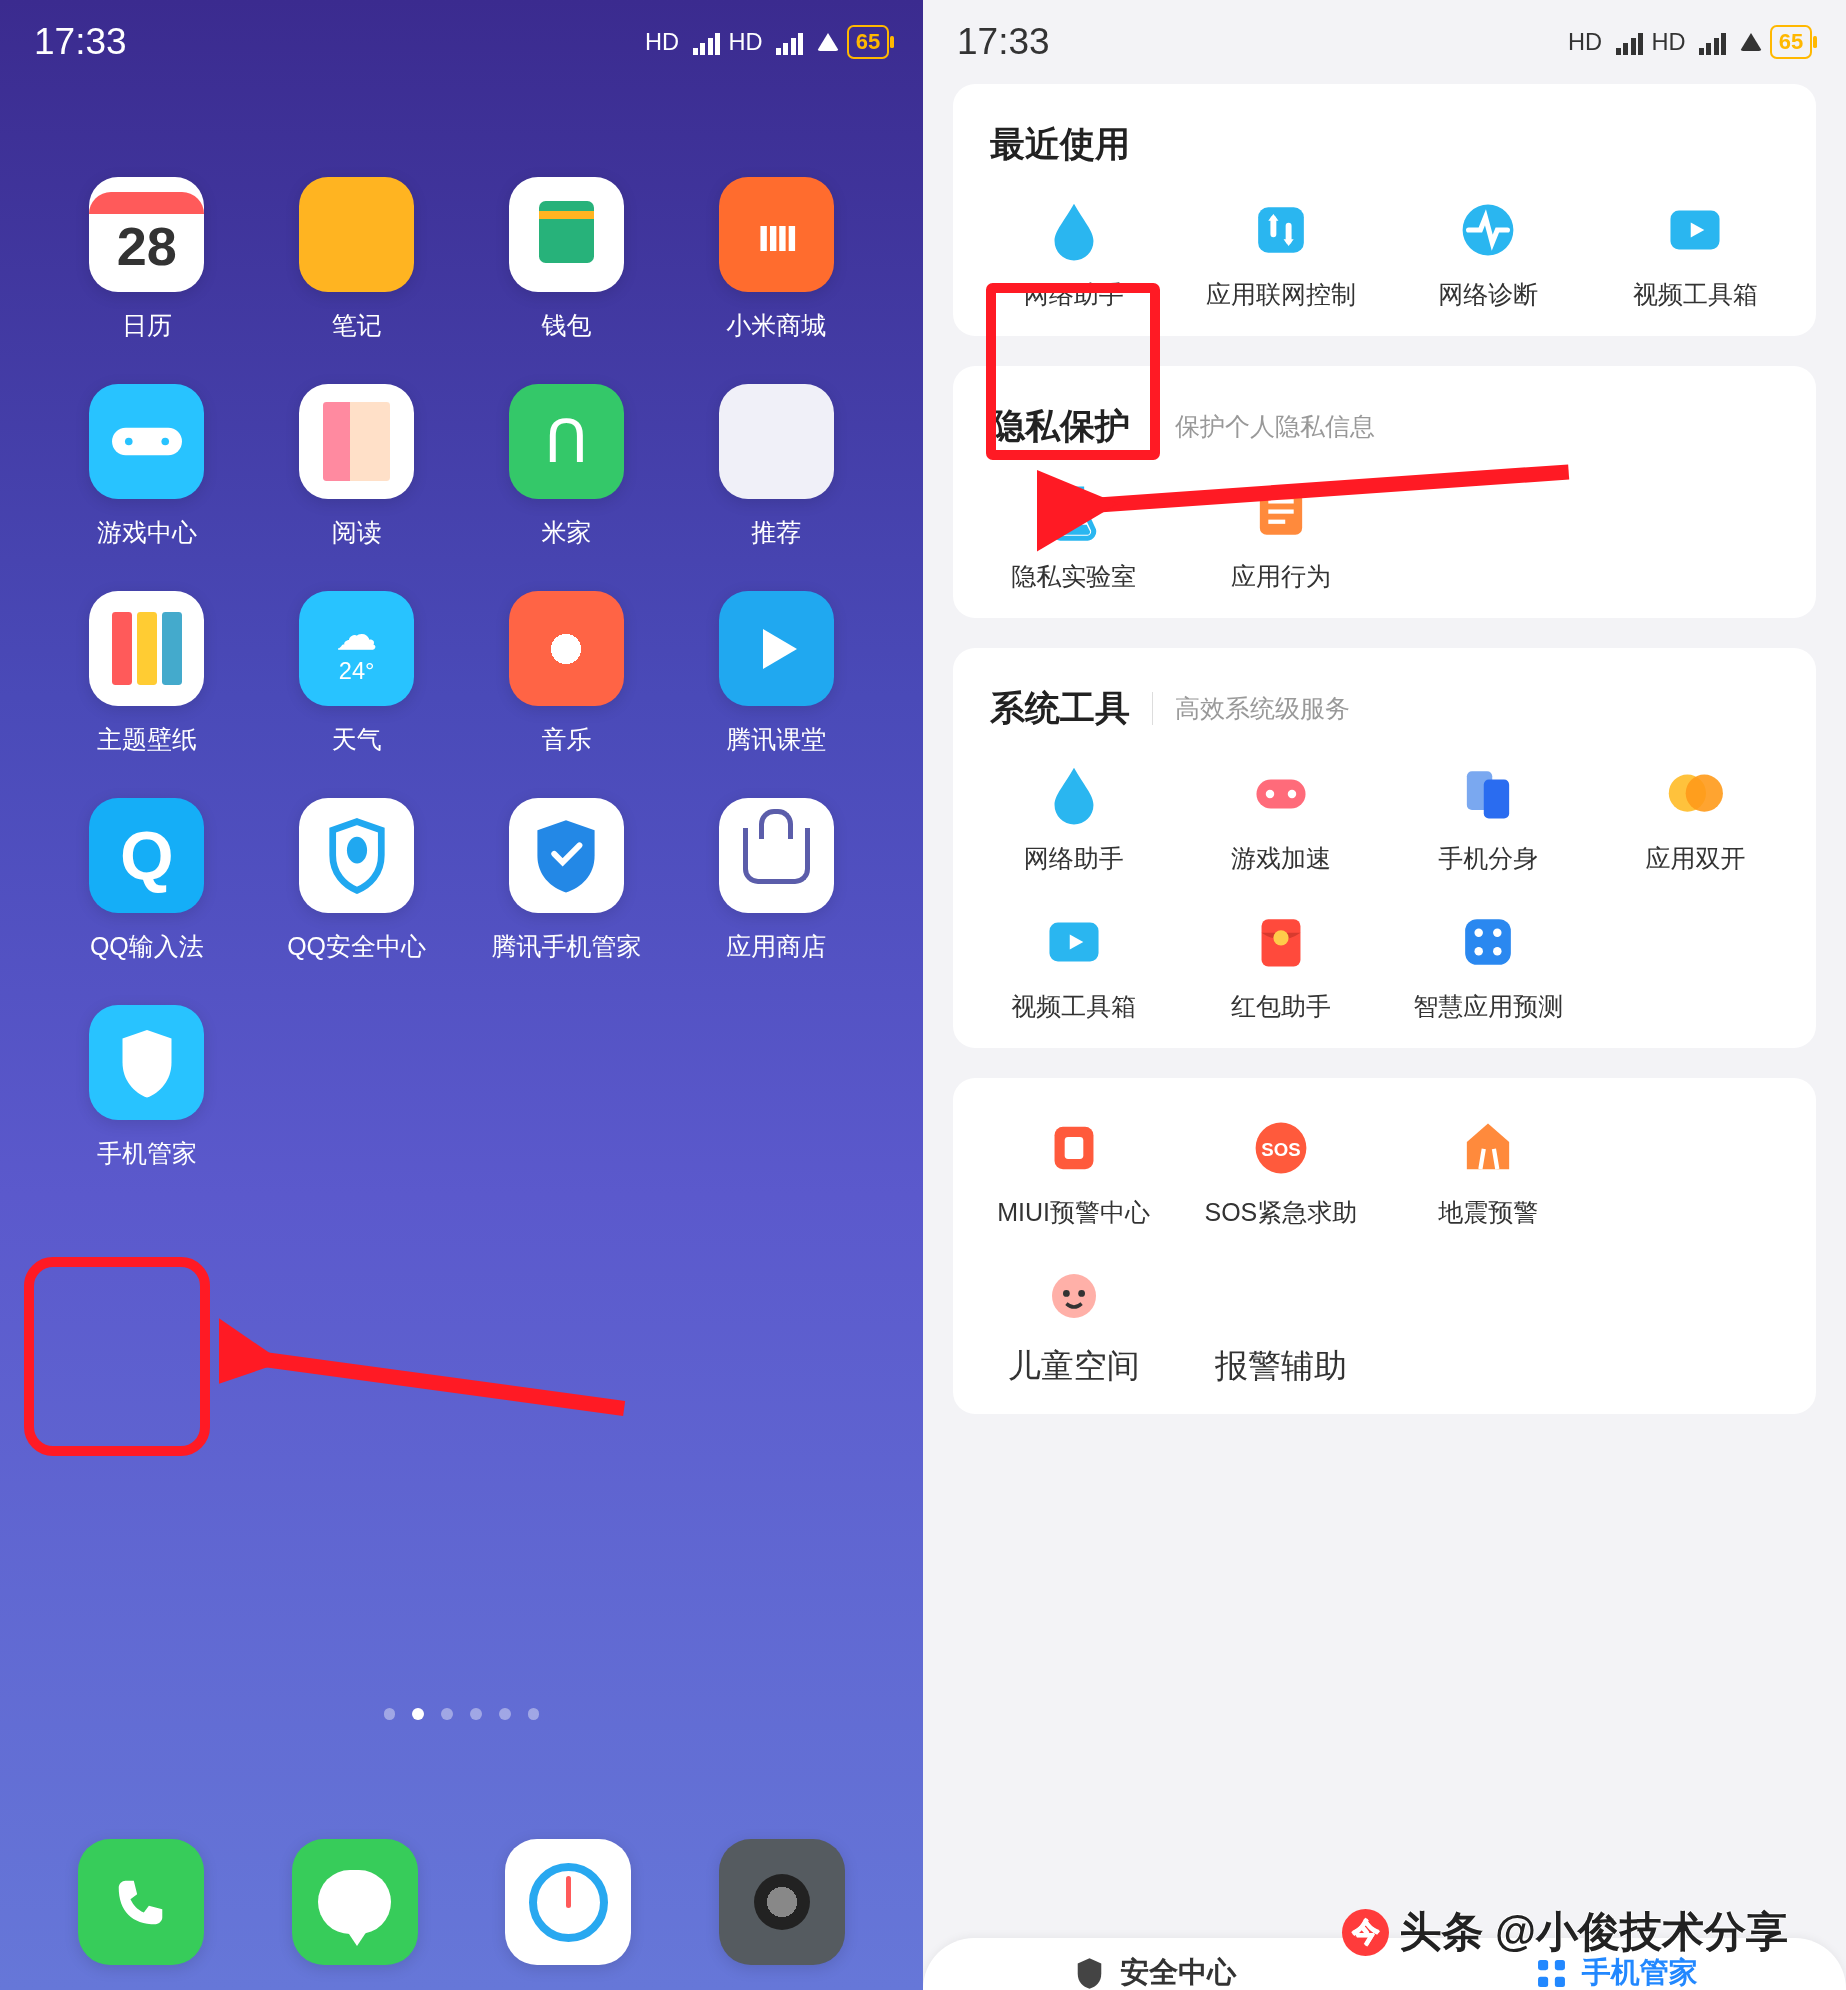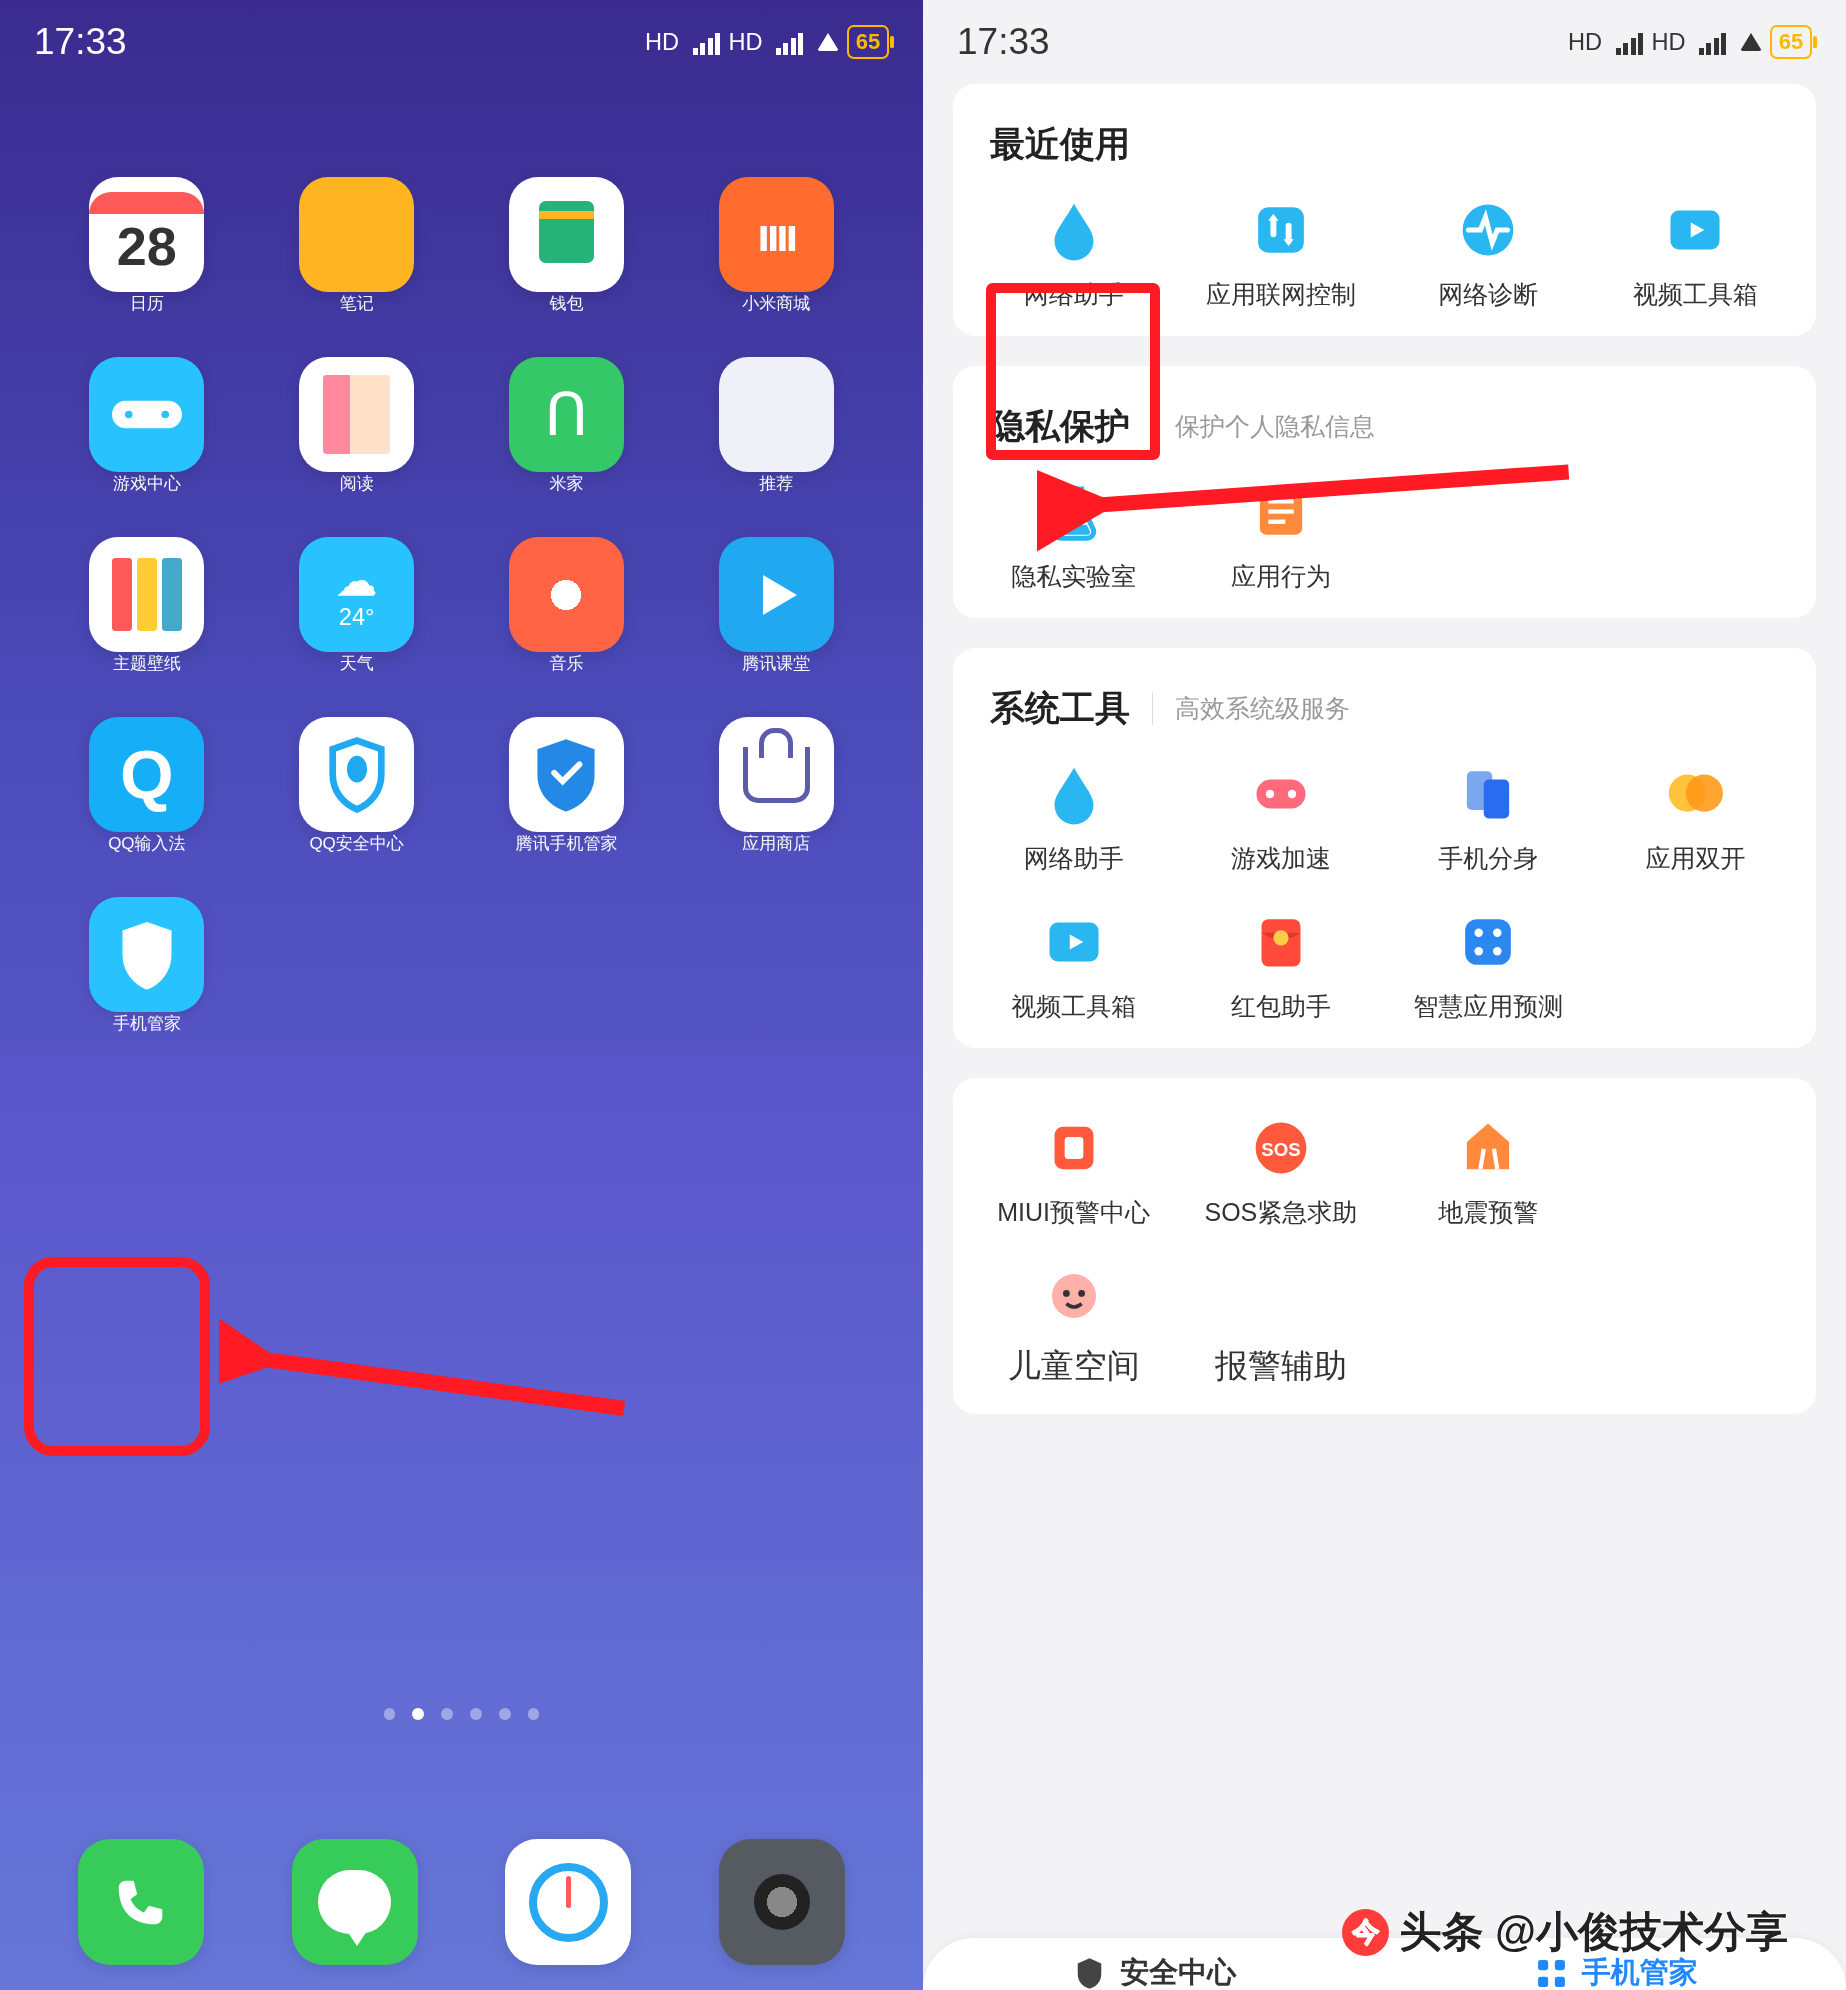--- a/index.html
+++ b/index.html
@@ -12,23 +12,23 @@
 .status-time { flex:1; }
 .status-icons { display:flex; align-items:center; gap:8.4px; font-size:23.6px; }
 .sig-bars { display:inline-flex; align-items:flex-end; gap:2.5px; height:25px; margin-left:5px; }
 .sig-bars span { width:5px; background:#fff; }
 .sig-bars span:nth-child(1){height:6.7px} .sig-bars span:nth-child(2){height:11.8px} .sig-bars span:nth-child(3){height:17px} .sig-bars span:nth-child(4){height:22px}
 .wifi-ic { display:inline-block; width:0; height:0; border-left:11.8px solid transparent; border-right:11.8px solid transparent; border-bottom:18.6px solid #fff; border-radius:3.4px; margin-left:5px; }
 .batt { display:inline-flex; align-items:center; margin-left:0; border:2.1px solid #ffb800; border-radius:6.7px; padding:1.7px 6.7px; color:#ffb800; font-weight:700; font-size:22px; position:relative; }
 .batt:after { content:""; position:absolute; right:-6.7px; top:50%; transform:translateY(-50%); width:4.2px; height:11.8px; background:#ffb800; border-radius:1.7px; }
 
 .apps-grid { padding:93px 42px 0; display:grid; grid-template-columns:repeat(4,1fr); gap:42px 0; justify-items:center; }
-.app { display:flex; flex-direction:column; align-items:center; width:194px; }
+.app { display:flex; flex-direction:column; align-items:center; gap:17px; width:194px; }
 .app-icon { width:115px; height:115px; border-radius:29px; display:flex; align-items:center; justify-content:center; font-size:54px; font-weight:700; color:#fff; position:relative; box-shadow:0 3.4px 15px rgba(0,0,0,.12); }
-.app-label { font-size:17px; color:#fff; text-align:center; }
+.app-label { font-size:25px; color:#fff; text-align:center; }
 
 .ic-cal { background:#fff; color:#e63e3e; flex-direction:column; }
 .ic-cal .top { width:100%; height:22px; background:#ff5a5a; border-radius:29px 29px 0 0; }
 .ic-cal .num { font-size:54px; color:#333; font-weight:600; margin-top:1.7px; }
 .ic-notes { background:#ffb421; display:flex; flex-direction:column; gap:10px; padding:25px; }
 .ic-notes span { height:8.4px; background:#fff; border-radius:3.4px; }
 .ic-wallet { background:#fff; }
 .ic-wallet .card { width:73px; height:51px; background:#27b27a; border-radius:6.7px; position:relative; }
 .ic-wallet .card:before { content:""; position:absolute; top:10px; left:0; right:0; height:8.4px; background:#ffb421; }
 .ic-mi { background:#ff6c2e; font-family:sans-serif; font-size:46px; letter-spacing:-3.4px; }

